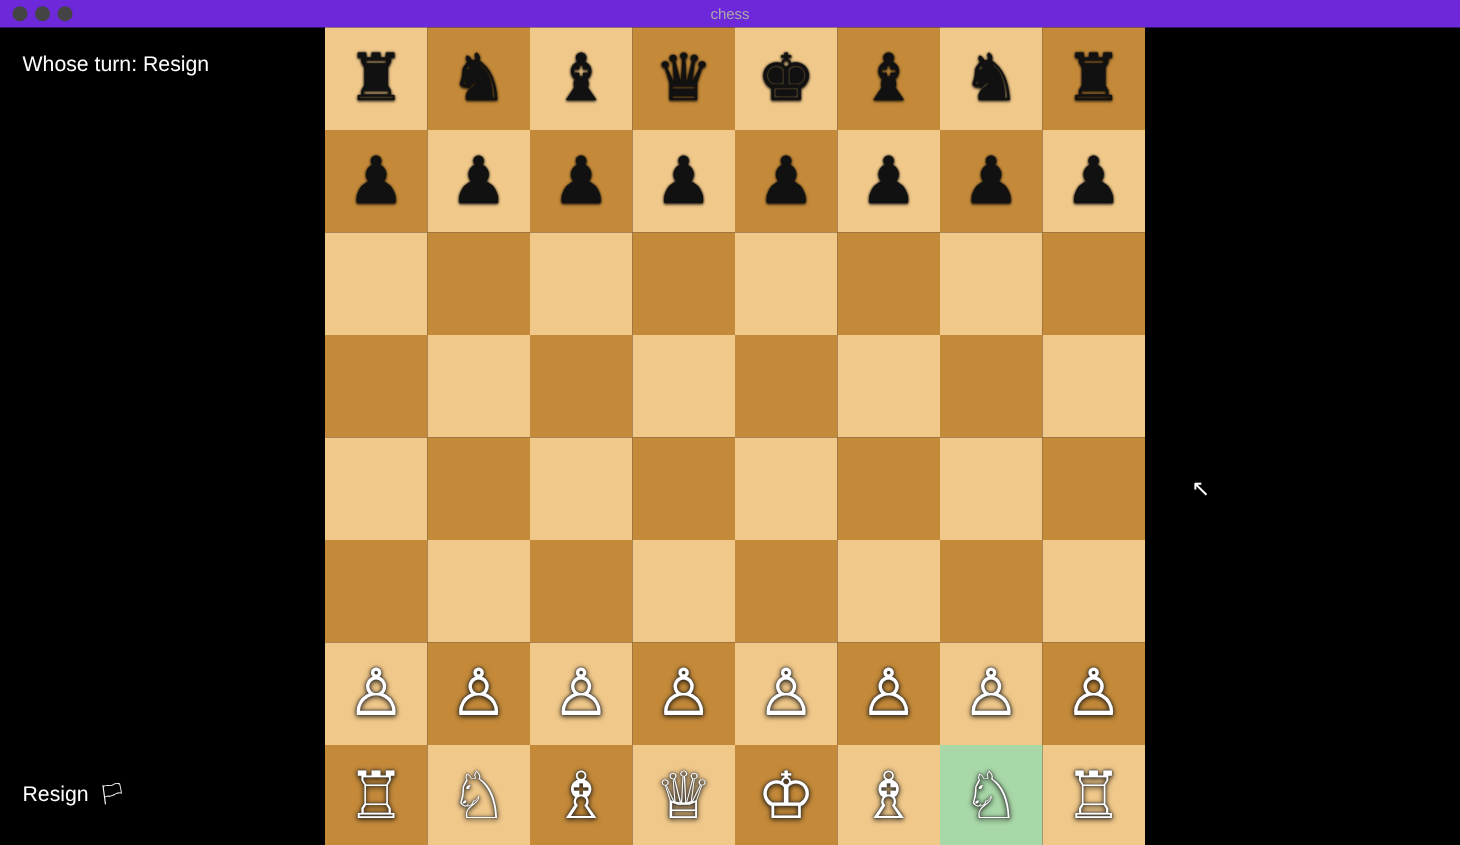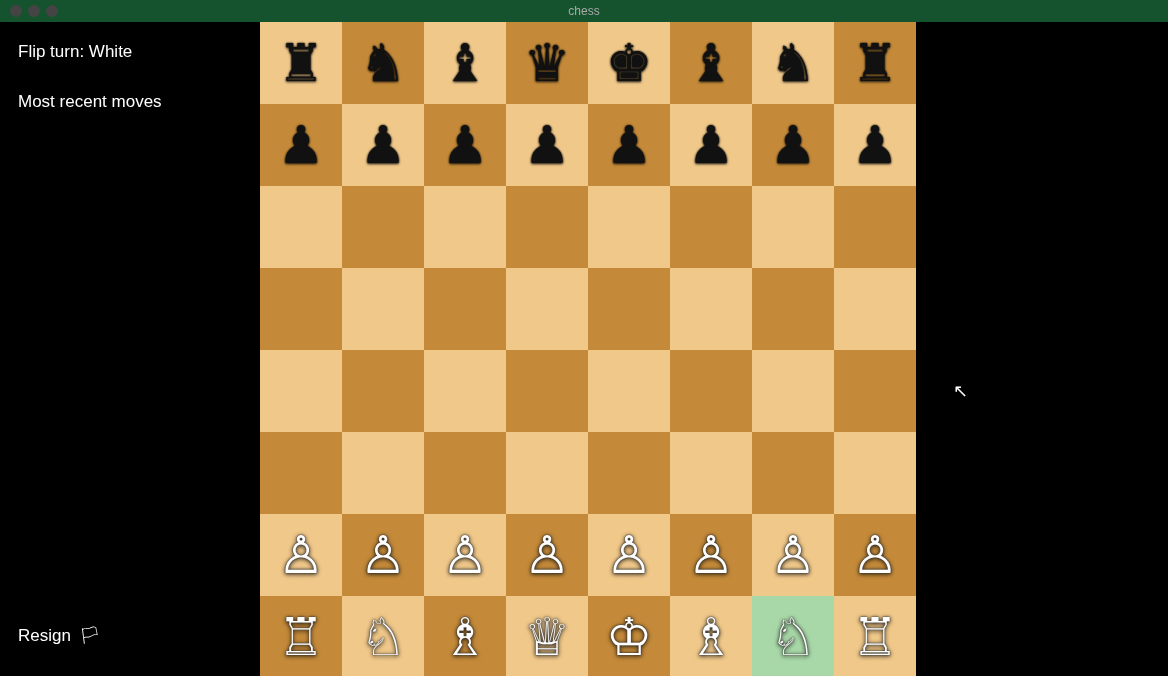--- a/index.html
+++ b/index.html
@@ -9,21 +9,21 @@
       height: 676px;
       overflow: hidden;
       font-family: -apple-system, BlinkMacSystemFont, 'Helvetica Neue', sans-serif;
       color: #fff;
       position: relative;
     }
     
     .titlebar {
       width: 100%;
       height: 22px;
-      background: #14532d;
+      background: #6d28d9;
       display: flex;
       align-items: center;
       justify-content: center;
       position: relative;
     }
     .titlebar-buttons {
       position: absolute;
       left: 10px;
       display: flex;
       gap: 6px;
@@ -153,22 +153,21 @@
     <div class="titlebar-btn"></div>
     <div class="titlebar-btn"></div>
     <div class="titlebar-btn"></div>
   </div>
   <span class="titlebar-title">chess</span>
 </div>
 
 <div class="main-layout">
 
   <div class="sidebar">
-    <div class="whose-turn">Flip turn: White</div>
-    <div class="most-recent-moves">Most recent moves</div>
+    <div class="whose-turn">Whose turn: Resign</div>
 
     <div class="sidebar-actions">
       <div class="sidebar-action-item">
         <span>Resign</span>
         <span>🏳</span>
       </div>
     </div>
   </div>
 
   <div class="board-container">

